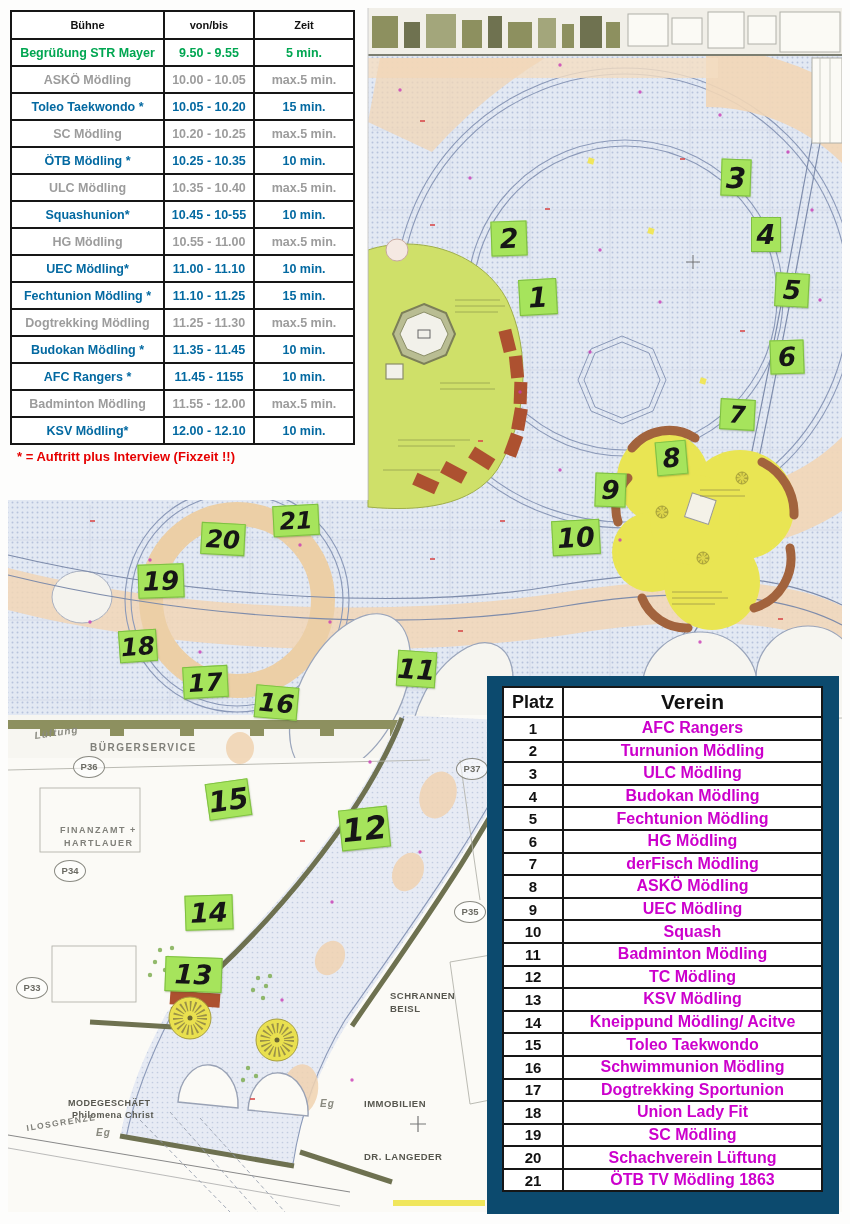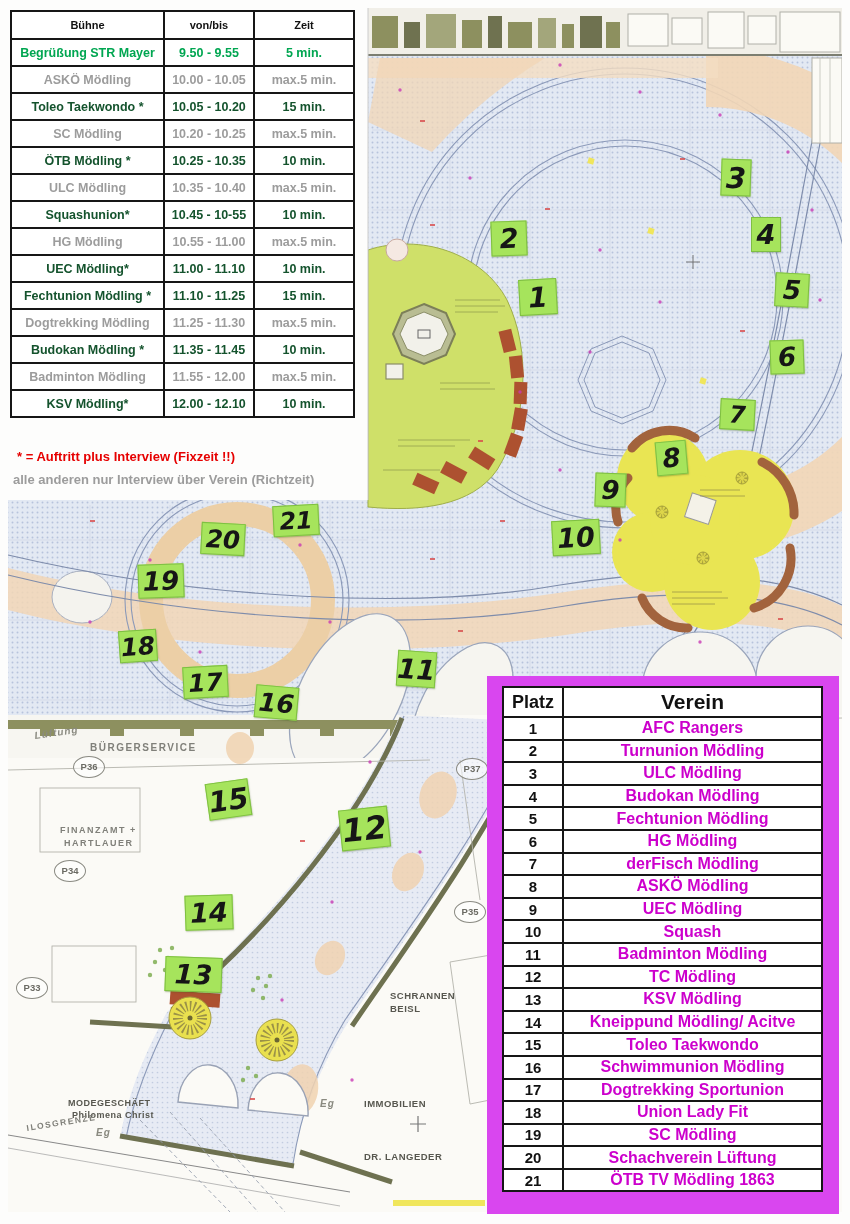--- a/index.html
+++ b/index.html
@@ -8,26 +8,26 @@
   svg{position:absolute;left:0;top:0;}
 
   
   .sched{position:absolute;left:10px;top:10px;border-collapse:collapse;background:#fff;}
   .sched th,.sched td{border:2px solid #161616;text-align:center;padding:0 3px;
         font-weight:bold;font-size:12.5px;height:25px;white-space:nowrap;}
   .sched th{font-size:11px;height:26px;color:#111;border-radius:9px;}
   .sched col.c1{width:153px}.sched col.c2{width:90px}.sched col.c3{width:100px}
   .s-green td{color:#00a651}
   .s-gray td{color:#9c9c9c}
-  .s-red td{color:#14532d}
+  .s-red td{color:#0369a1}
   .fn1{position:absolute;left:17px;top:449px;color:#e60000;font-weight:bold;font-size:13px;white-space:nowrap;}
   .fn2{position:absolute;left:13px;top:472px;color:#9c9c9c;font-weight:bold;font-size:13px;white-space:nowrap;}
 
   
-  .platz-panel{position:absolute;left:487px;top:676px;width:352px;height:538px;background:#d946ef;}
+  .platz-panel{position:absolute;left:487px;top:676px;width:352px;height:538px;background:#0c4a6e;}
   .platz{position:absolute;left:15px;top:10px;border-collapse:collapse;background:#fff;}
   .platz th,.platz td{border:2px solid #161616;text-align:center;padding:0 2px;white-space:nowrap;}
   .platz th{height:28px;color:#111;}
   .platz th.h1{font-size:18px;font-weight:bold;}
   .platz th.h2{font-size:21px;font-weight:bold;}
   .platz td{height:20.6px;font-weight:bold;}
   .platz td.num{font-size:15px;color:#111;width:54px;}
   .platz td.ver{font-size:16px;color:#cc00cc;width:253px;}
 
   
@@ -475,34 +475,38 @@
         <tr class="s-gray">
           <td>Dogtrekking Mödling</td>
           <td>11.25 - 11.30</td>
           <td>max.5 min.</td>
         </tr>
         <tr class="s-red">
           <td>Budokan Mödling *</td>
           <td>11.35 - 11.45</td>
           <td>10 min.</td>
         </tr>
+        <tr class="s-red">
+          <td>AFC Rangers *</td>
+          <td>11.45 - 1155</td>
+          <td>10 min.</td>
+        </tr>
         <tr class="s-gray">
           <td>Badminton Mödling</td>
           <td>11.55 - 12.00</td>
           <td>max.5 min.</td>
         </tr>
         <tr class="s-red">
           <td>KSV Mödling*</td>
           <td>12.00 - 12.10</td>
           <td>10 min.</td>
         </tr>
       </tbody>
   </table>
   <div class="fn1">* = Auftritt plus Interview (Fixzeit !!)</div>
-  <div class="fn2">alle anderen nur Interview über Verein (Richtzeit)</div>
 
   <div class="platz-panel">
     <table class="platz">
       <thead>
         <tr>
           <th class="h1">Platz</th>
           <th class="h2">Verein</th>
         </tr>
       </thead>
       <tbody id="platz-body">

